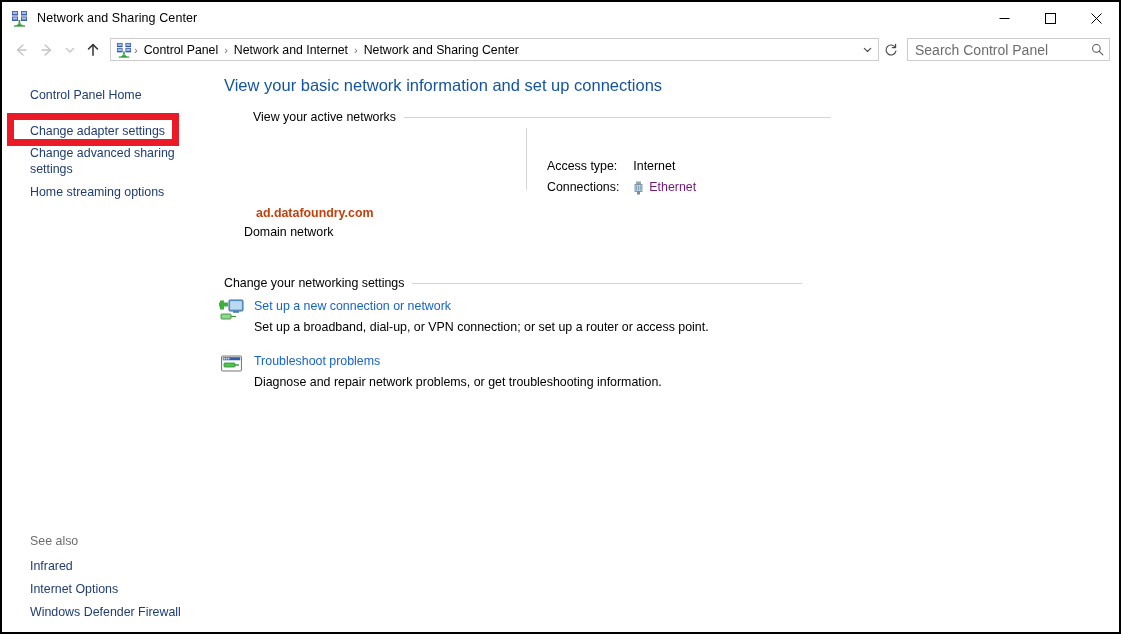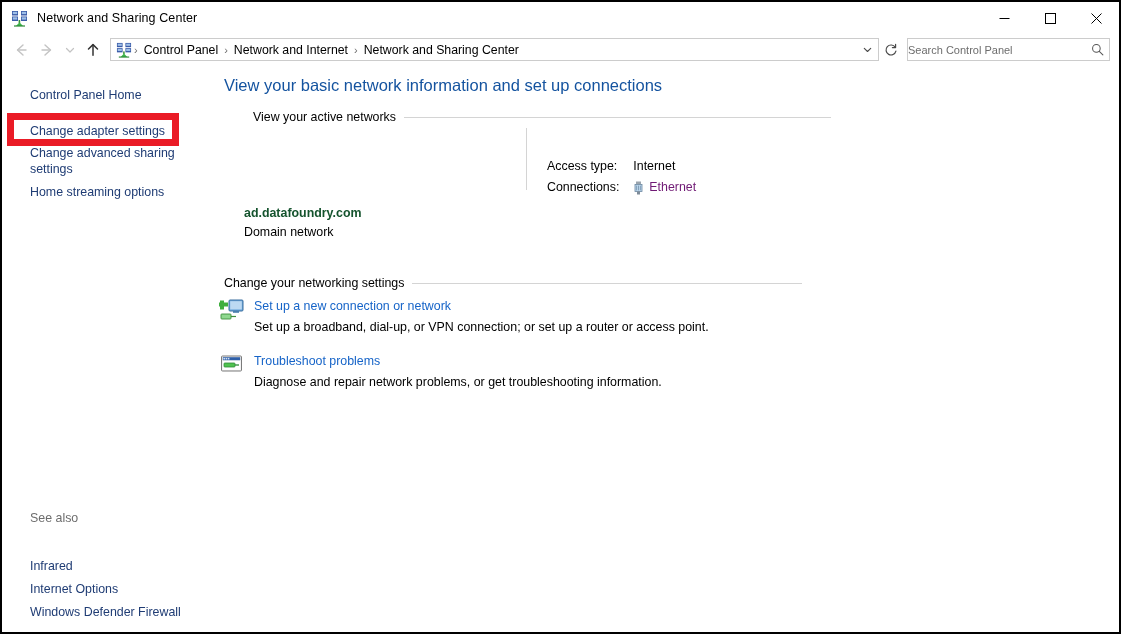--- a/index.html
+++ b/index.html
@@ -85,21 +85,21 @@
     display:flex; align-items:center; justify-content:center;
     border:1px solid transparent;
   }
   #searchbox {
     width:203px; height:23px; margin-left:5px; margin-right:9px;
     border:1px solid #cccccc; background:#ffffff;
     display:flex; align-items:center; flex:none;
     position:relative;
   }
   #search-placeholder {
-    font-size:11px; color:#6d6d6d; 
+    font-size:14px; color:#6d6d6d; margin-left:7px;
     white-space:nowrap;
   }
   #search-icon-wrap {
     position:absolute; right:5px; top:0; height:21px;
     display:flex; align-items:center;
   }
 
   
   #content {
     position:absolute; left:0; top:63px; right:0; bottom:0;
@@ -131,21 +131,21 @@
   }
   #redbox-inner {
     position:absolute;
     left:12px; top:55px;
     width:158px; height:19px;
     background:#ffffff;
     z-index:2;
   }
 
   #seealso-head {
-    position:absolute; left:28px; top:446px;
+    position:absolute; left:28px; top:469px;
     font-size:12.4px; color:#6d6d6d;
   }
   #seealso-list { position:absolute; left:28px; top:490px; }
   .seealso-link {
     font-size:12.4px; color:#1f3c74;
     line-height:23px; cursor:default;
   }
 
   
   #main {
@@ -165,22 +165,22 @@
     padding-right:8px;
   }
   .section-head .rule {
     flex:1; height:1px; background:#d4d4d4;
   }
   #sec-active { top:45px;margin-left:29px; }
   #sec-change { top:211px; }
 
   #net-block { position:absolute; left:37px; top:139px; }
   #net-name {
-    font-size:12.4px; color:#14532d; font-weight:bold;
-    line-height:19px; white-space:nowrap;
+    font-size:12.4px; color:#c2410c; font-weight:bold;
+    line-height:19px; white-space:nowrap;margin-left:12px;
   }
   #net-type {
     font-size:12.4px; color:#000000; line-height:19px;
   }
   #net-divider {
     position:absolute; left:319px; top:63px;
     width:1px; height:62px; background:#d4d4d4;
   }
   #net-details {
     position:absolute; left:340px; top:92px;

